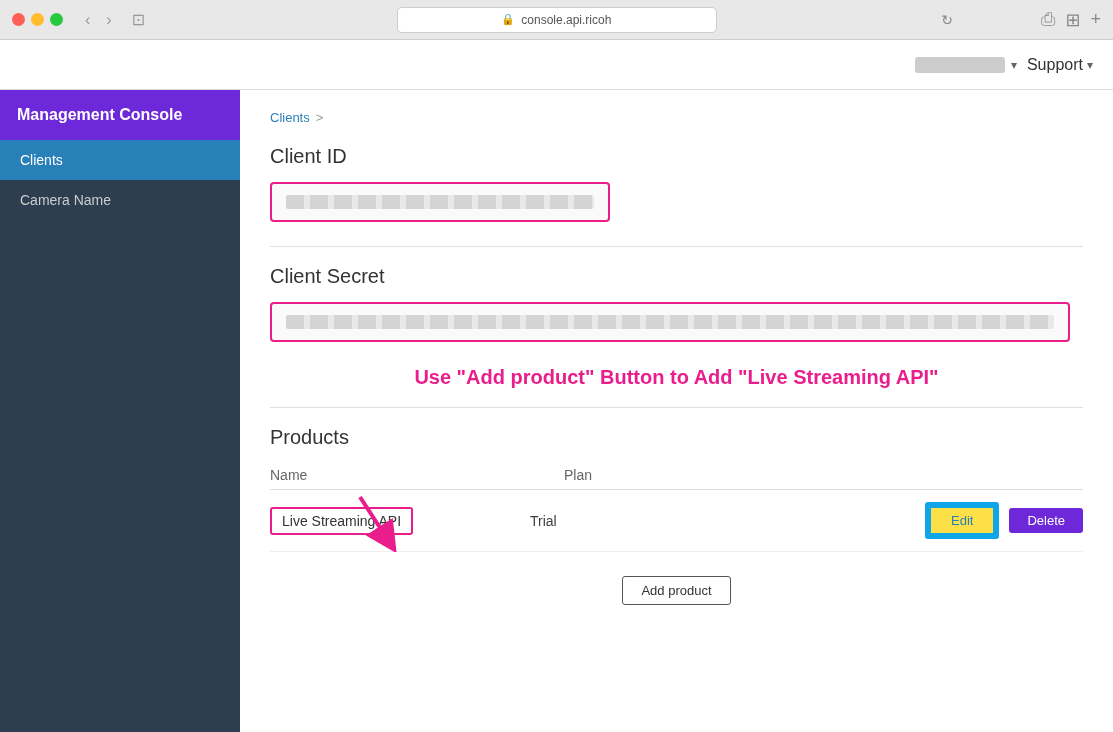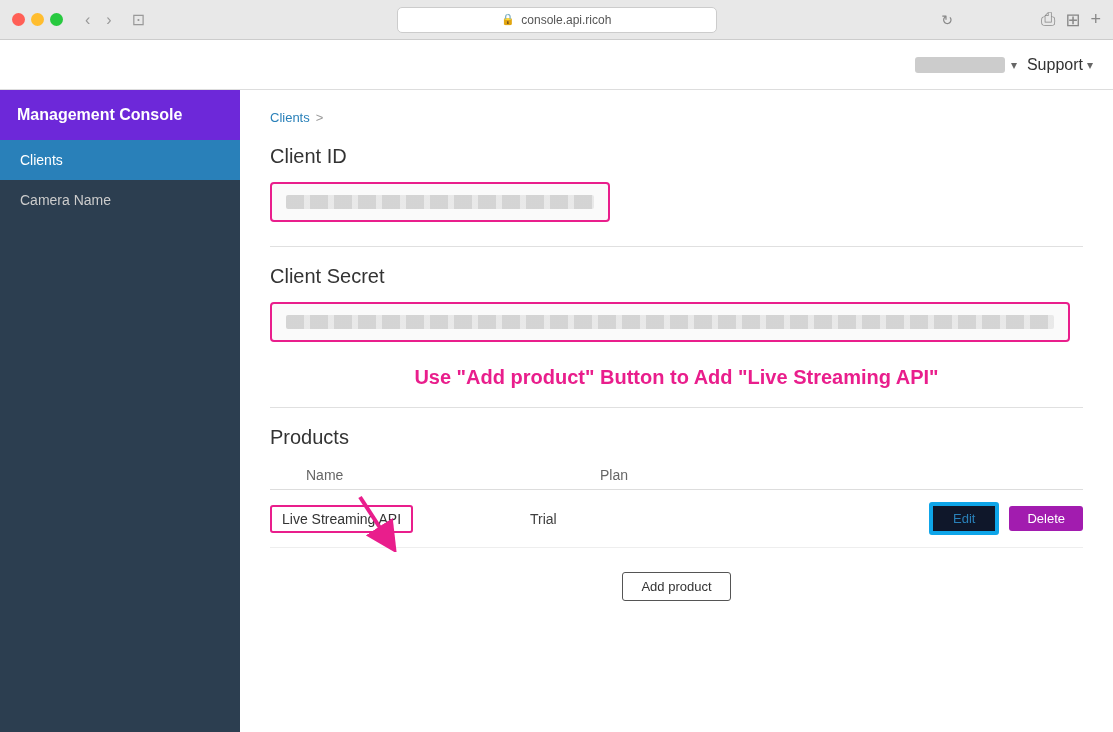--- a/index.html
+++ b/index.html
@@ -145,21 +145,21 @@
     .products-section { margin-top: 0; }
     .products-title { font-size: 20px; font-weight: 400; color: #333; margin-bottom: 12px; }
     .table-header {
       display: flex;
       align-items: center;
       padding: 6px 0;
       font-size: 14px;
       color: #666;
       border-bottom: 1px solid #ddd;
     }
-    .col-name { width: 260px; margin-left: 36px; }
+    .col-name { width: 260px; }
     .col-plan { flex: 1; margin-left: 34px; }
     .col-actions { display: flex; gap: 10px; align-items: center; min-width: 220px; justify-content: flex-end; }
 
     .table-row {
       display: flex;
       align-items: center;
       padding: 12px 0;
       border-bottom: 1px solid #eee;
     }
     .product-name-cell {
@@ -170,31 +170,31 @@
       border: 2px solid #e91e8c;
       border-radius: 3px;
       padding: 4px 10px;
       font-size: 14px;
       color: #333;
     }
     .col-plan-val { flex: 1; font-size: 14px; color: #404040; }
     .actions-cell { display: flex; gap: 10px; align-items: center; min-width: 220px; justify-content: flex-end; }
 
     .btn-edit {
-      border: 4px solid #0ea5e9;
-      background: #0f172a;
+      border: 6px solid #0ea5e9;
+      background: #fde047;
       color: #2980b9;
       padding: 5px 20px;
       border-radius: 3px;
       font-size: 13px;
       cursor: pointer;
     }
     .btn-delete {
       border: none;
-      background: #a21caf;
+      background: #6d28d9;
       color: white;
       padding: 5px 18px;
       border-radius: 3px;
       font-size: 13px;
       cursor: pointer;
     }
     .btn-add-product {
       border: 1px solid #555;
       background: white;
       color: #333;

